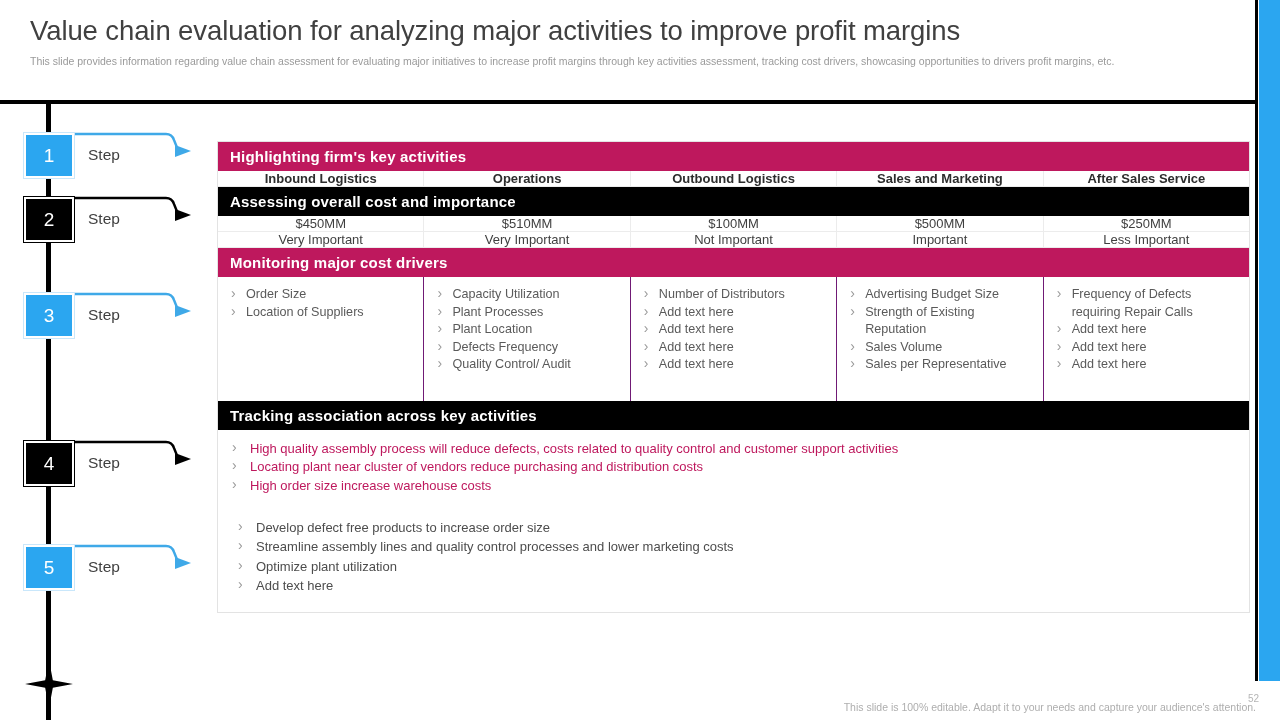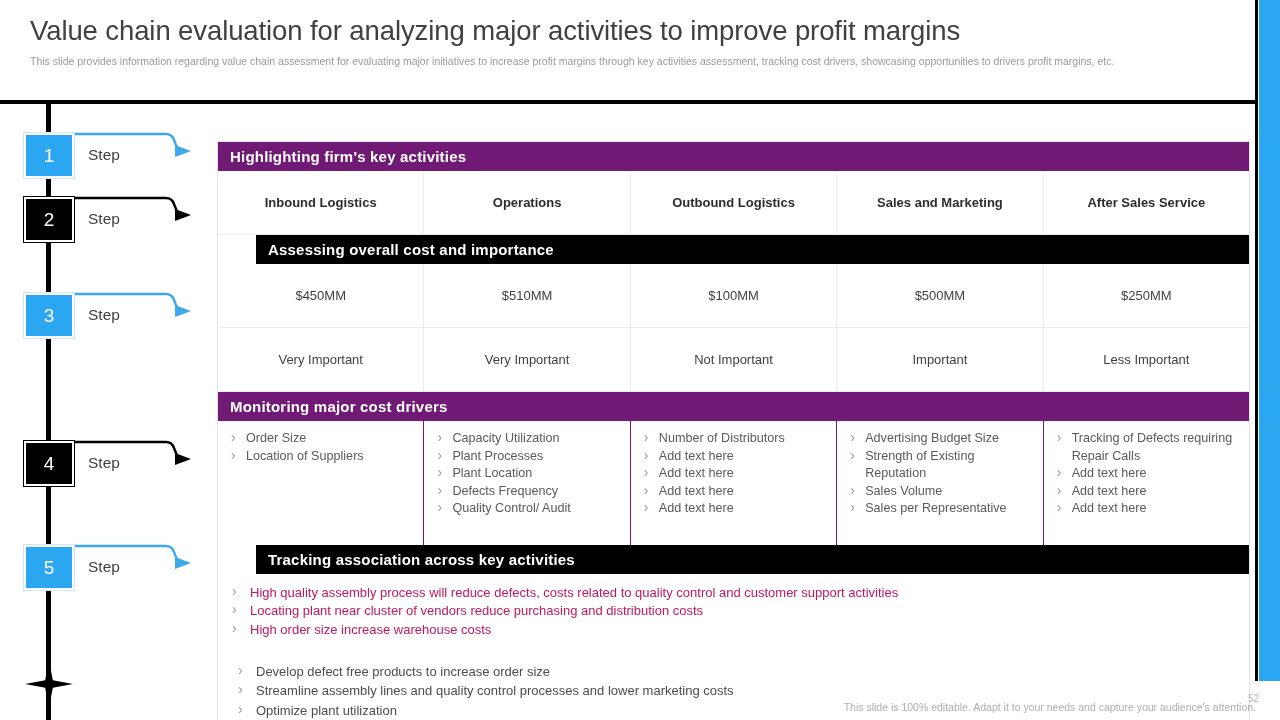--- a/index.html
+++ b/index.html
@@ -65,27 +65,27 @@
 
   
   .table {
     position: absolute; left: 217px; top: 141px; width: 1033px;
     border: 1px solid #e3e3e3;
   }
   .band {
     height: 29px; display: flex; align-items: center; padding-left: 12px;
     font-size: 15px; font-weight: 700; color: #ffffff; letter-spacing: 0.2px;
   }
-  .band.blue { background: #701a75; }
-  .band.black { background: #000000; margin-left: 38px; }
+  .band.blue { background: #be185d; }
+  .band.black { background: #000000; }
 
   .row { display: flex; }
   .cell {
     flex: 1 1 0; text-align: center; font-size: 13px; color: #3f3f3f;
-    padding: 24px 4px; border-right: 1px solid #ececec; border-bottom: 1px solid #ececec;
+    padding: 0 4px; border-right: 1px solid #ececec; border-bottom: 1px solid #ececec;
   }
   .cell:last-child { border-right: none; }
   .cell.head { font-weight: 700; color: #2d2d2d; font-size: 13px; }
 
   .drivers { display: flex; min-height: 124px; }
   .drivers-col {
     flex: 1 1 0; border-right: 1px solid #701a75; padding: 9px 8px 9px 10px;
   }
   .drivers-col:last-child { border-right: none; }
 
@@ -244,21 +244,21 @@
       <div class="drivers-col">
         <ul class="bul">
             <li>Advertising Budget Size</li>
             <li>Strength of Existing Reputation</li>
             <li>Sales Volume</li>
             <li>Sales per Representative</li>
           </ul>
       </div>
       <div class="drivers-col">
         <ul class="bul">
-            <li>Tracking of Defects requiring Repair Calls</li>
+            <li>Frequency of Defects requiring Repair Calls</li>
             <li>Add text here</li>
             <li>Add text here</li>
             <li>Add text here</li>
           </ul>
       </div>
     </div>
 
     <div class="band black">Tracking association  across key activities</div>
     <div class="wide-list">
       <ul class="bul wide">

